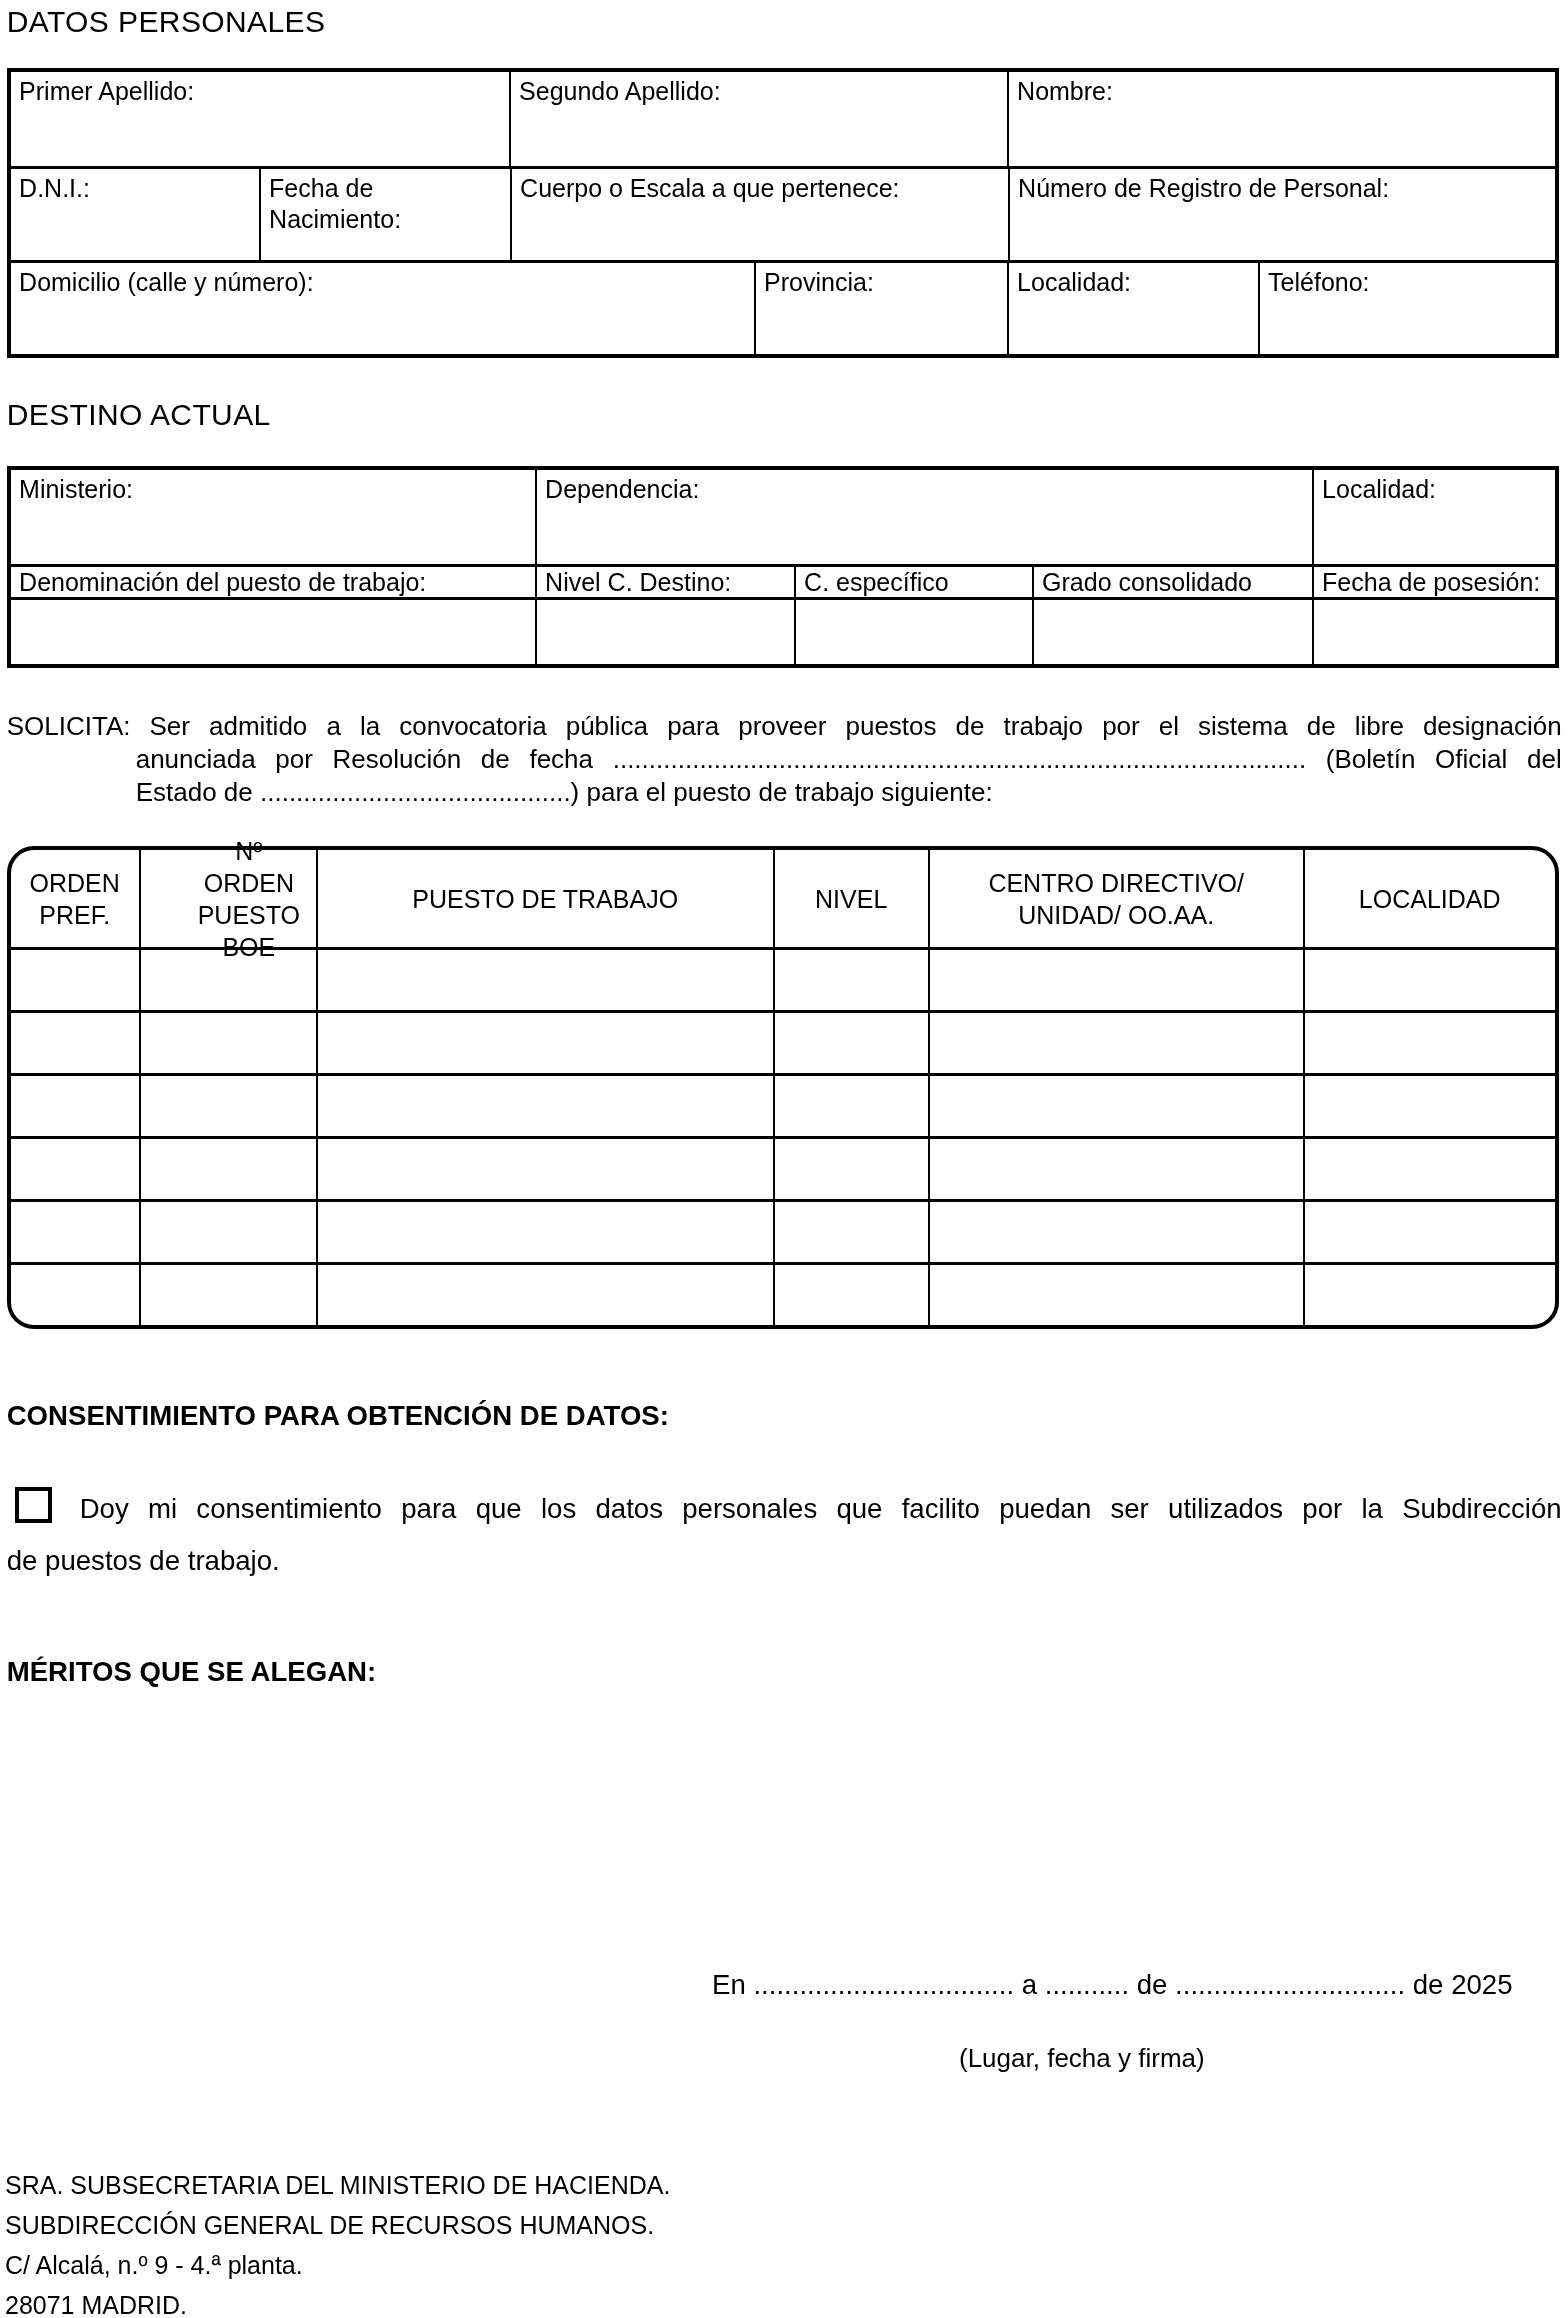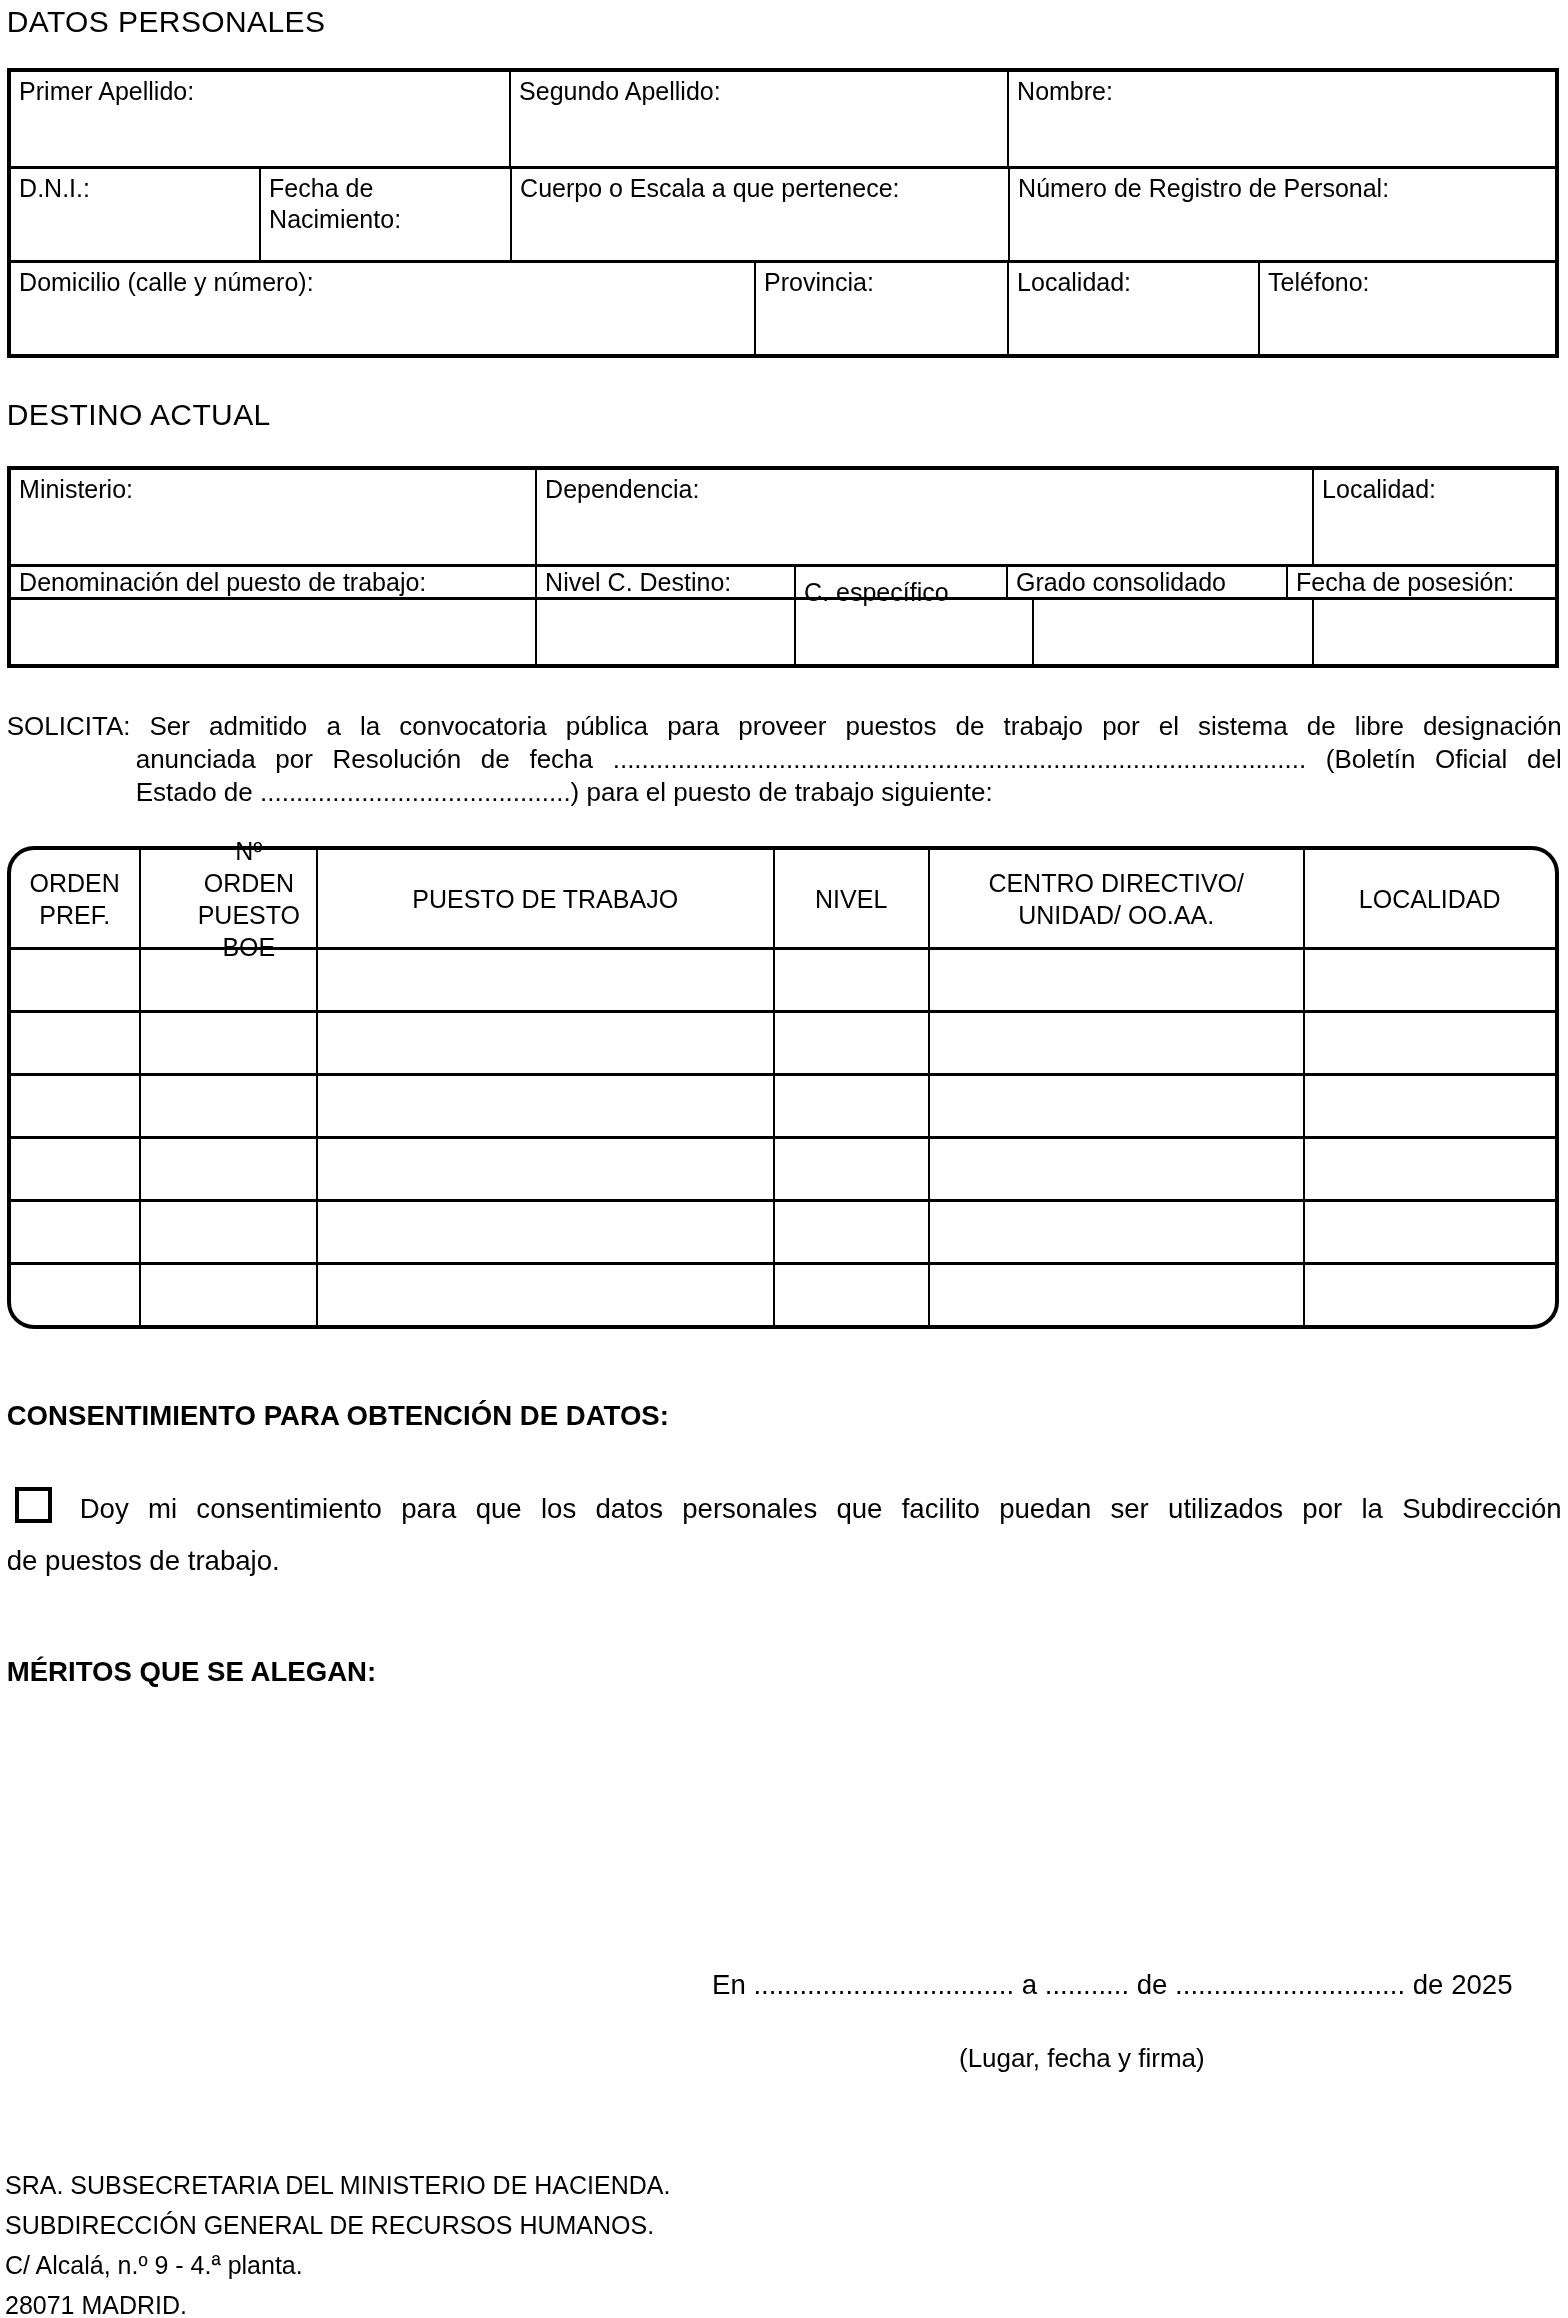--- a/index.html
+++ b/index.html
@@ -72,21 +72,21 @@
 
   <div class="ftable" style="top:466px;">
     <div class="frow" style="height:94px;">
       <div class="fcell" style="width:526px;"><span>Ministerio:</span></div>
       <div class="fcell" style="width:777px;"><span>Dependencia:</span></div>
       <div class="fcell" style="flex:1;"><span>Localidad:</span></div>
     </div>
     <div class="frow" style="height:33px;">
       <div class="fcell" style="width:526px; padding-top:0; padding-bottom:0;"><span>Denominación del puesto de trabajo:</span></div>
       <div class="fcell" style="width:259px; padding-top:0; padding-bottom:0;"><span>Nivel C. Destino:</span></div>
-      <div class="fcell" style="width:212px; padding-top:10px; padding-bottom:0;"><span>C. específico</span></div>
+      <div class="fcell" style="width:238px; padding-top:0; padding-bottom:0;"><span>C. específico</span></div>
       <div class="fcell" style="width:280px; padding-top:0; padding-bottom:0;"><span>Grado consolidado</span></div>
       <div class="fcell" style="flex:1; padding-top:0; padding-bottom:0;"><span>Fecha de posesión:</span></div>
     </div>
     <div class="frow" style="height:67px;">
       <div class="fcell" style="width:526px;"></div>
       <div class="fcell" style="width:259px;"></div>
       <div class="fcell" style="width:238px;"></div>
       <div class="fcell" style="width:280px;"></div>
       <div class="fcell" style="flex:1;"></div>
     </div>

